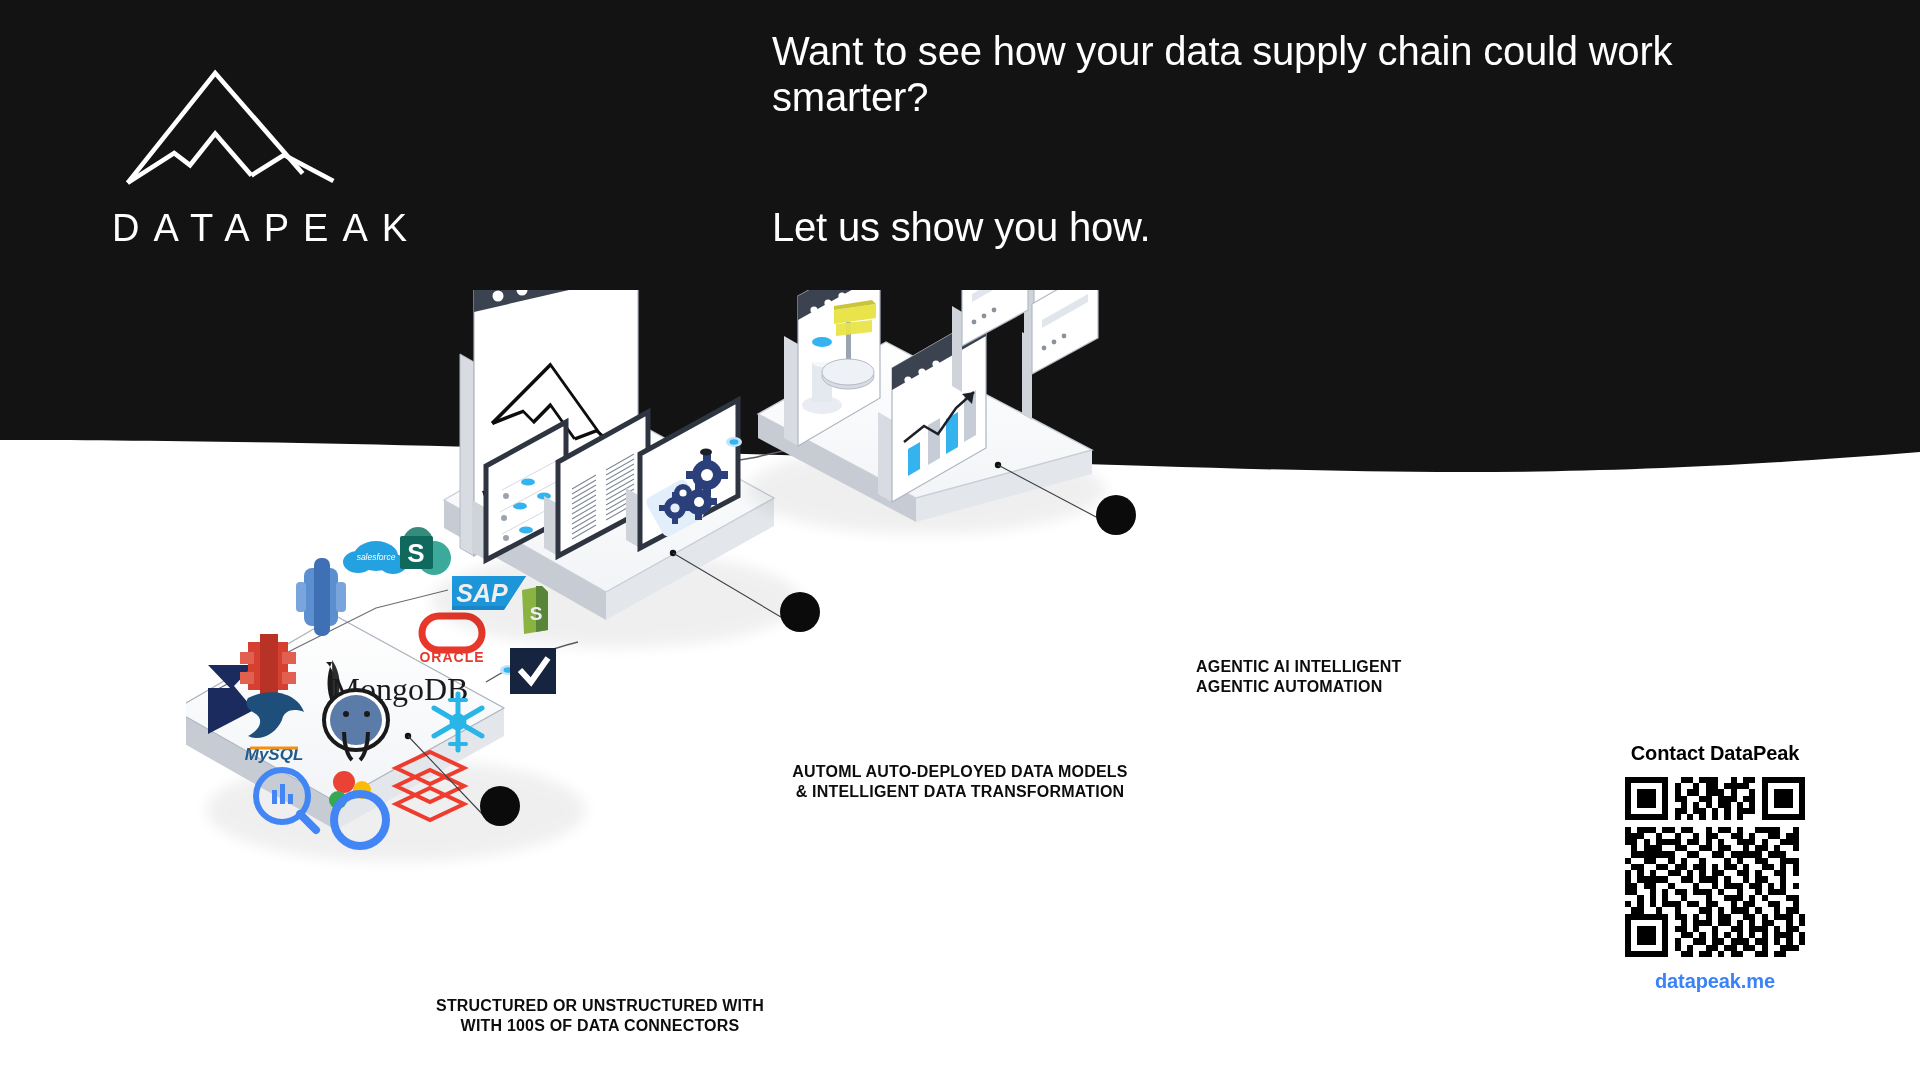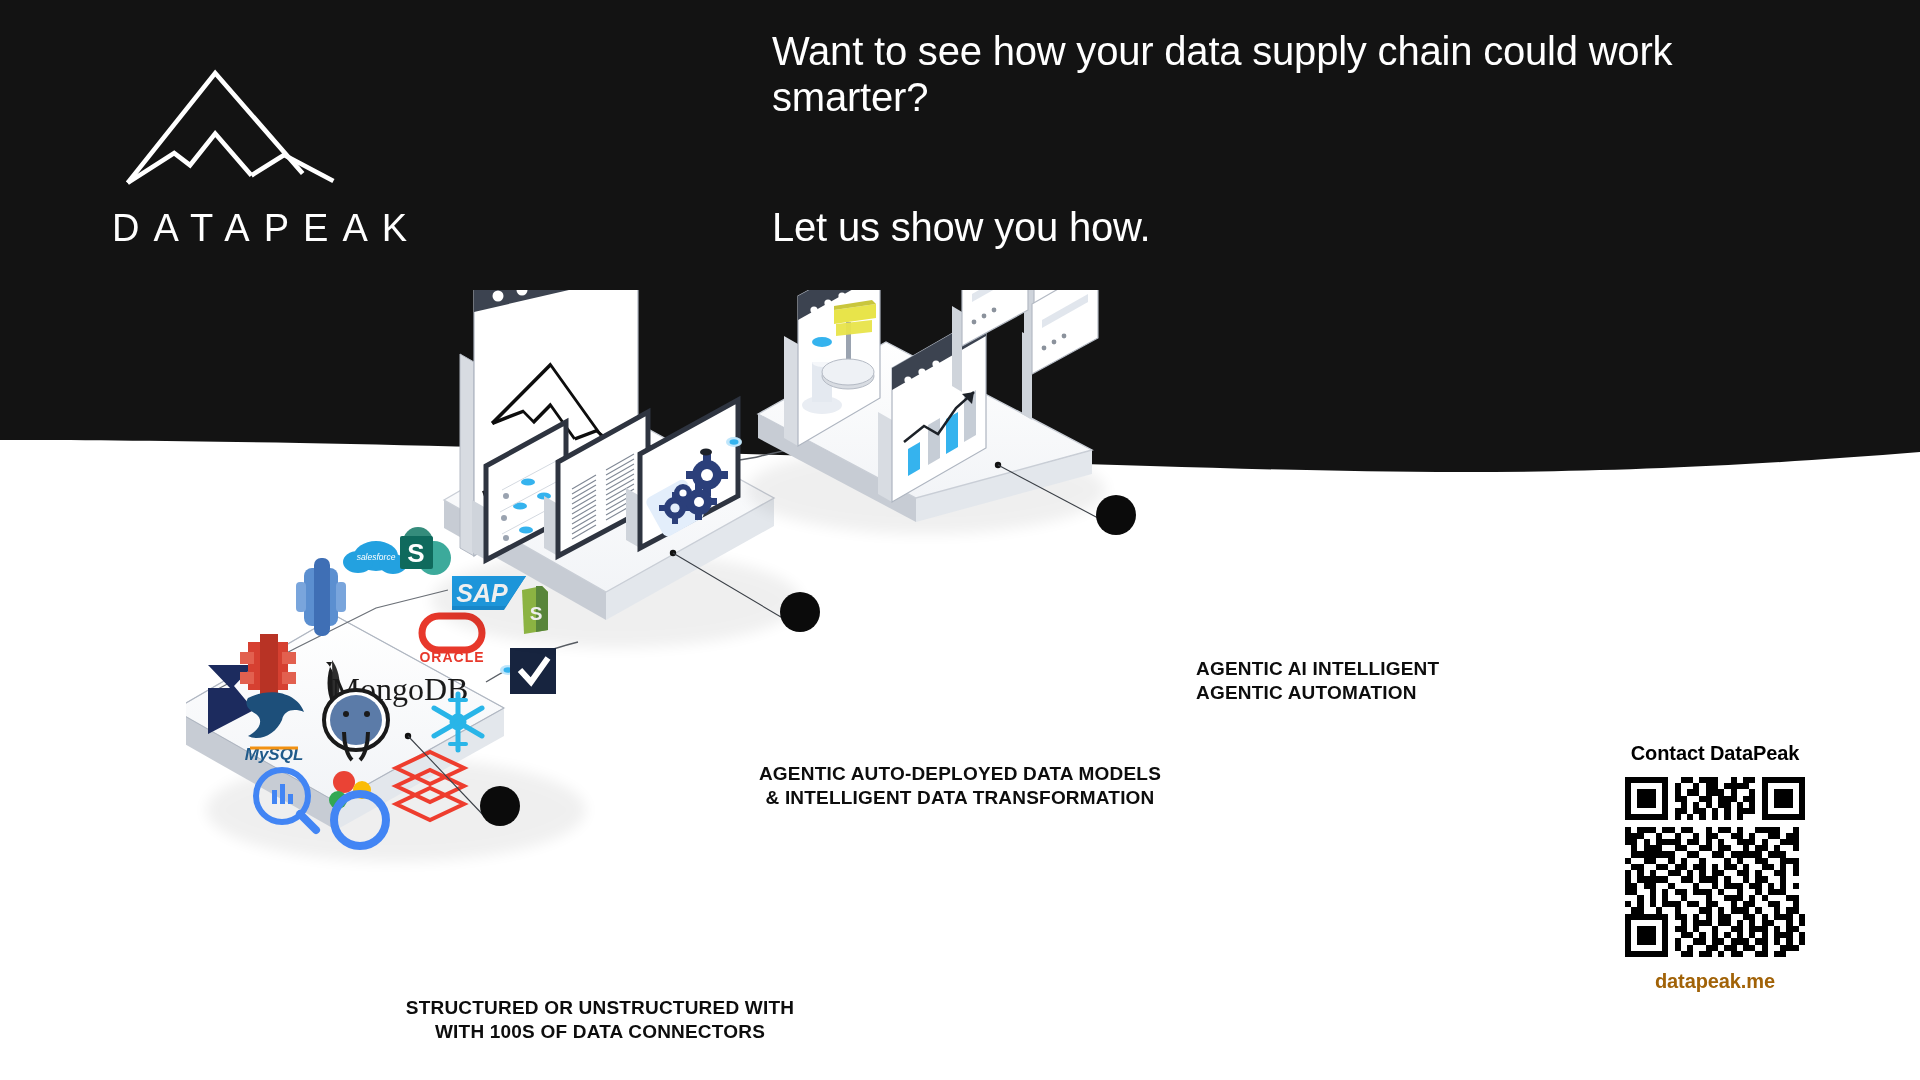--- a/index.html
+++ b/index.html
@@ -26,32 +26,32 @@
   }
 
   
   .hero-copy{position:absolute;left:772px;top:28px;width:1020px;color:#fff;}
   .hero-copy p{margin:0;font-size:40px;line-height:1.15;font-weight:400;letter-spacing:-0.2px;}
   .hero-copy .gap{height:42px;}
 
   
   .iso-label{
     position:absolute;color:#0d0d0d;font-weight:bold;
-    font-size:19px;line-height:1.28;letter-spacing:0.2px;
+    font-size:16px;line-height:1.28;letter-spacing:0.2px;
     font-family:"Liberation Sans",sans-serif;
   }
   .lbl-sources{left:390px;top:996px;width:420px;text-align:center;}
   .lbl-automl{left:750px;top:762px;width:420px;text-align:center;}
   .lbl-agentic{left:1196px;top:657px;width:300px;}
 
   
   .contact{position:absolute;left:1625px;top:742px;width:180px;text-align:center;}
   .contact .ttl{font-size:20px;font-weight:bold;color:#000000;margin-bottom:12px;letter-spacing:-0.1px;}
   .contact .qr{width:180px;height:180px;display:block;}
-  .contact .url{font-size:20px;font-weight:bold;color:#a16207;margin-top:13px;letter-spacing:-0.1px;}
+  .contact .url{font-size:20px;font-weight:bold;color:#3b82f6;margin-top:13px;letter-spacing:-0.1px;}
 
   
   .iso{position:absolute;left:186px;top:290px;width:1180px;height:760px;}
   .iso svg{display:block;}
 </style>
 </head>
 <body>
 
 <div id="stage">
 
@@ -460,21 +460,21 @@
       </g>
     </svg>
   </div>
 
   <div class="iso-label lbl-sources">
     <div>STRUCTURED OR UNSTRUCTURED WITH</div>
     <div>WITH 100S OF DATA CONNECTORS</div>
   </div>
 
   <div class="iso-label lbl-automl">
-    <div>AGENTIC AUTO-DEPLOYED DATA MODELS</div>
+    <div>AUTOML AUTO-DEPLOYED DATA MODELS</div>
     <div>&amp; INTELLIGENT DATA TRANSFORMATION</div>
   </div>
 
   <div class="iso-label lbl-agentic">
     <div>AGENTIC AI INTELLIGENT</div>
     <div>AGENTIC AUTOMATION</div>
   </div>
 
   <div class="contact">
     <div class="ttl">Contact DataPeak</div>

